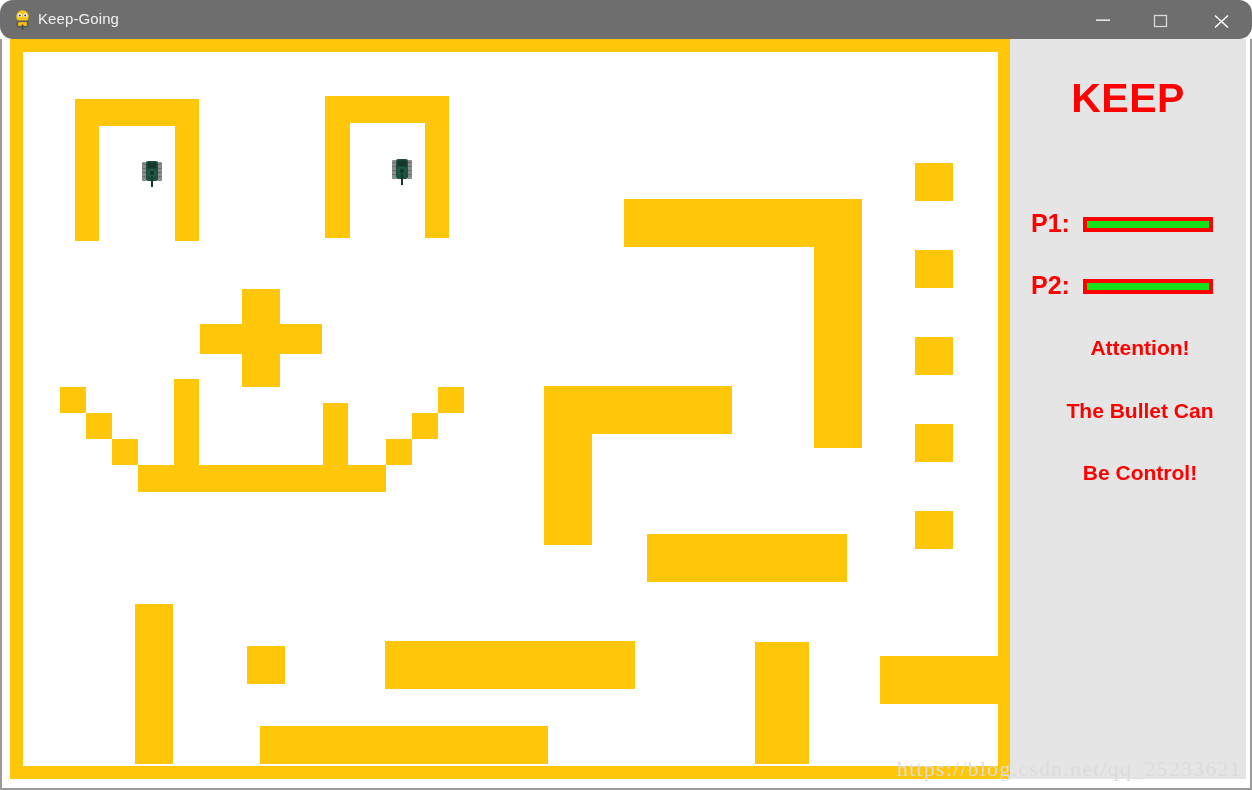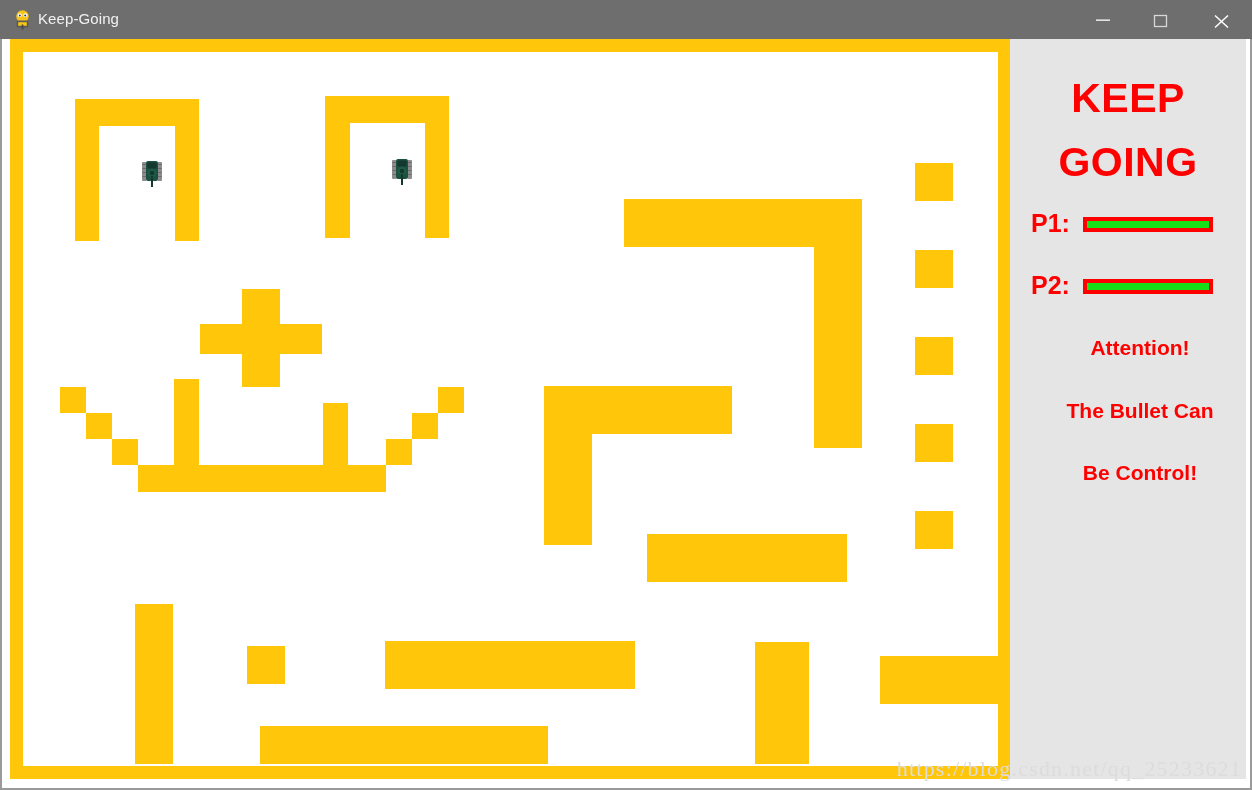--- a/index.html
+++ b/index.html
@@ -24,20 +24,21 @@
     background: #ffffff;
     box-sizing: border-box;
   }
   #title-bar {
     position: absolute;
     left: 0; top: 0;
     width: 1252px;
     height: 39px;
     background: #6e6e6e;
     box-sizing: border-box;
+    border-radius: 13px;
   }
   #app-icon {
     position: absolute;
     left: 12px; top: 9px;
     width: 21px; height: 21px;
   }
   #window-title {
     position: absolute;
     left: 38px; top: 10px;
     font-size: 15px;
@@ -304,21 +305,20 @@
               <rect x="5" y="2" width="12" height="20" rx="2" fill="#1d5040"></rect>
               <rect x="6.5" y="3.5" width="9" height="6" rx="1" fill="#14382e"></rect>
               <circle cx="11" cy="14" r="4.3" fill="#1f5c48"></circle>
               <circle cx="11" cy="14" r="2.3" fill="#14382e"></circle>
               <rect x="10" y="17" width="2" height="11" fill="#14382e"></rect>
             </svg></div>
         </div>
 
       <div id="hud-panel">
         <div id="hud-title-1">KEEP</div>
-        <div id="hud-title-2">GOING</div>
 
         <div class="hp-row" id="hp-row-p1">
           <div class="hp-label">P1:</div>
           <div class="hp-bar">
             <div class="hp-fill" id="hp-fill-p1" style="width: 100%;"></div>
           </div>
         </div>
 
         <div class="hp-row" id="hp-row-p2">
           <div class="hp-label">P2:</div>

